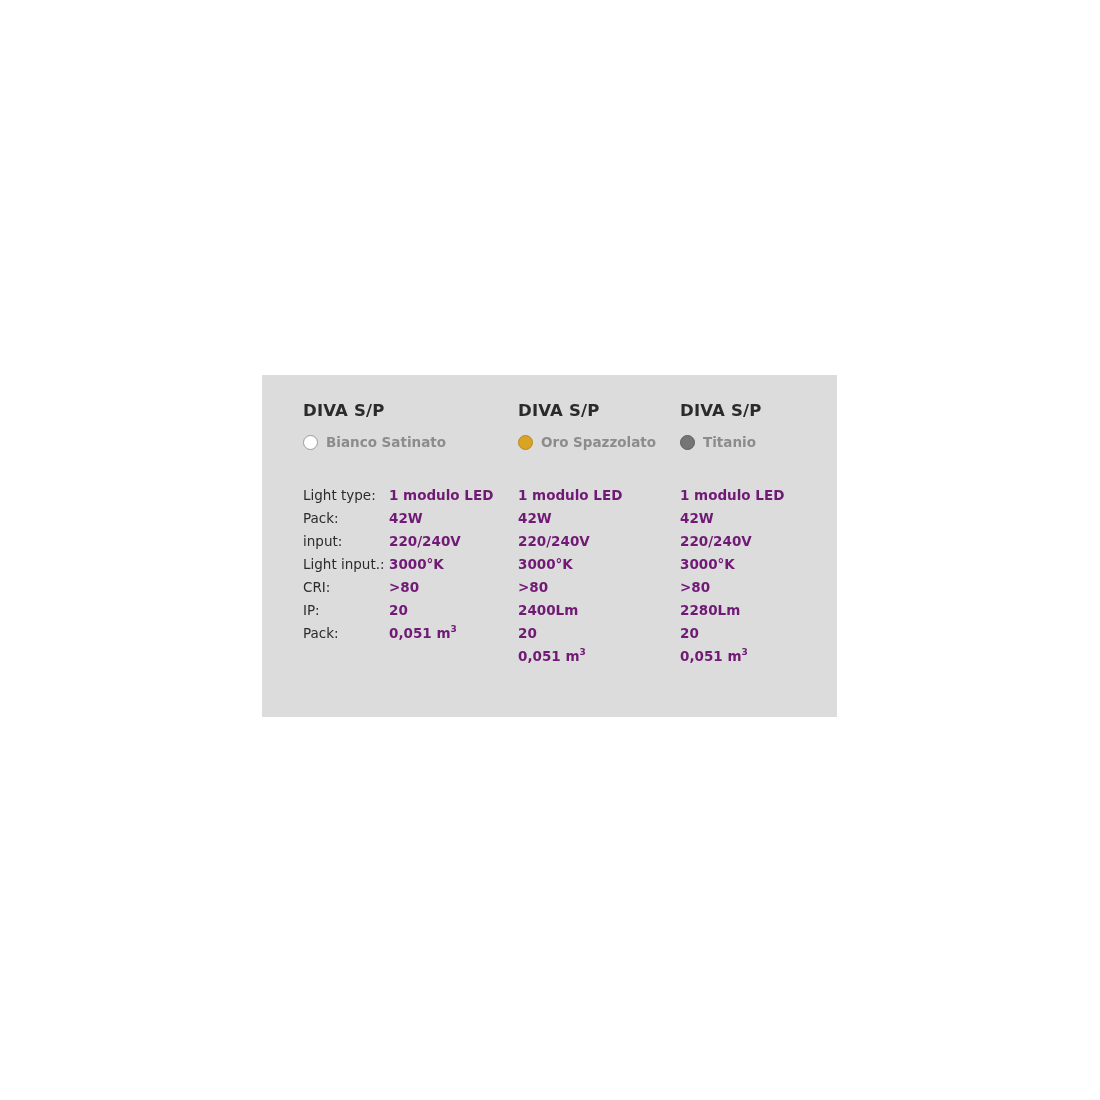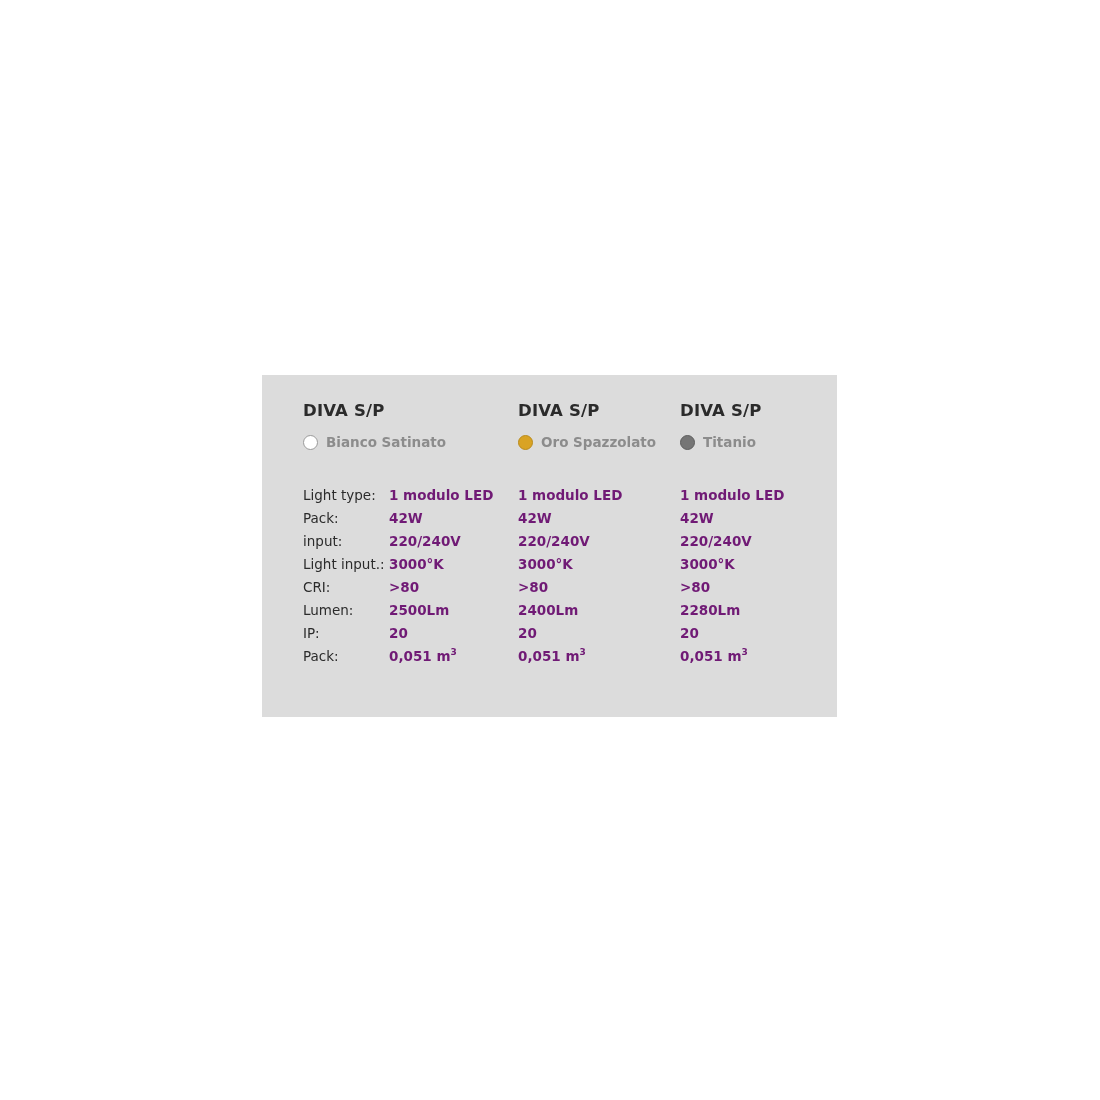--- a/index.html
+++ b/index.html
@@ -129,24 +129,20 @@
         </div>
         <div class="spec-row">
           <span class="spec-label">Light input.:</span>
           <span class="spec-value">3000°K</span>
         </div>
         <div class="spec-row">
           <span class="spec-label">CRI:</span>
           <span class="spec-value">&gt;80</span>
         </div>
         <div class="spec-row">
-          <span class="spec-label">Lumen:</span>
-          <span class="spec-value">2500Lm</span>
-        </div>
-        <div class="spec-row">
           <span class="spec-label">IP:</span>
           <span class="spec-value">20</span>
         </div>
         <div class="spec-row">
           <span class="spec-label">Pack:</span>
           <span class="spec-value"><span>0,051 m</span><sup>3</sup></span>
         </div>
       </div>
     </div>
 

